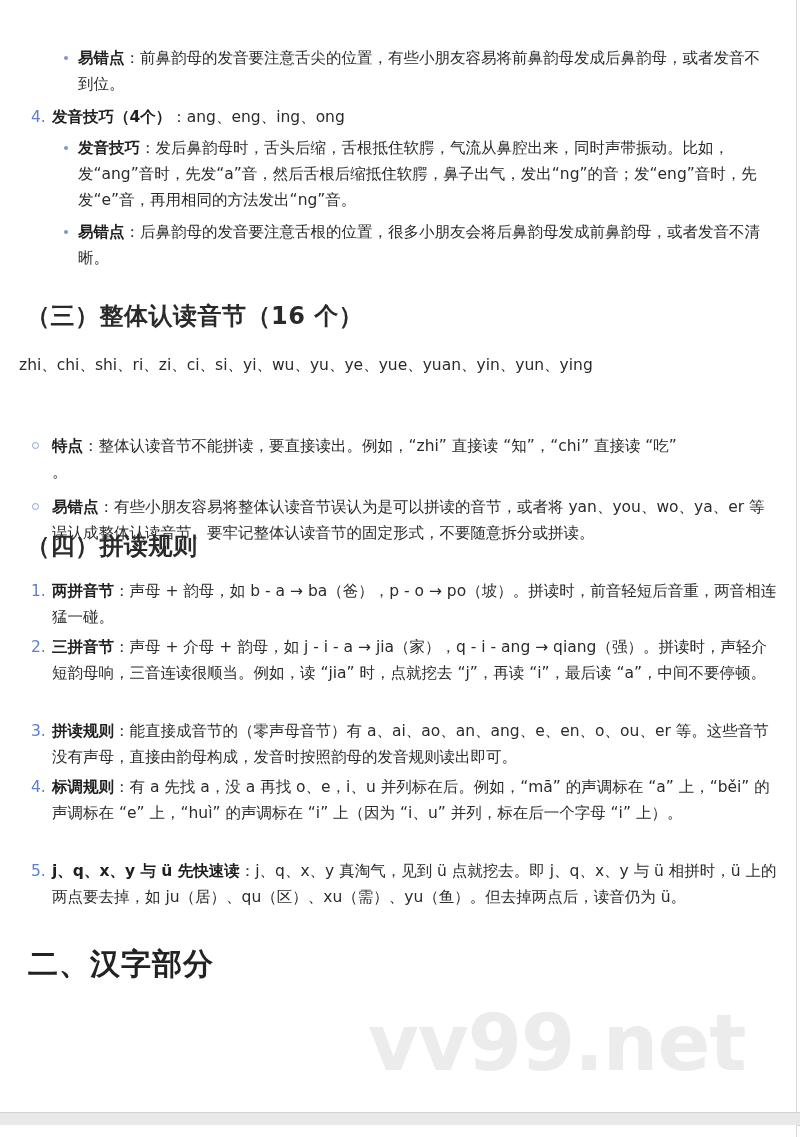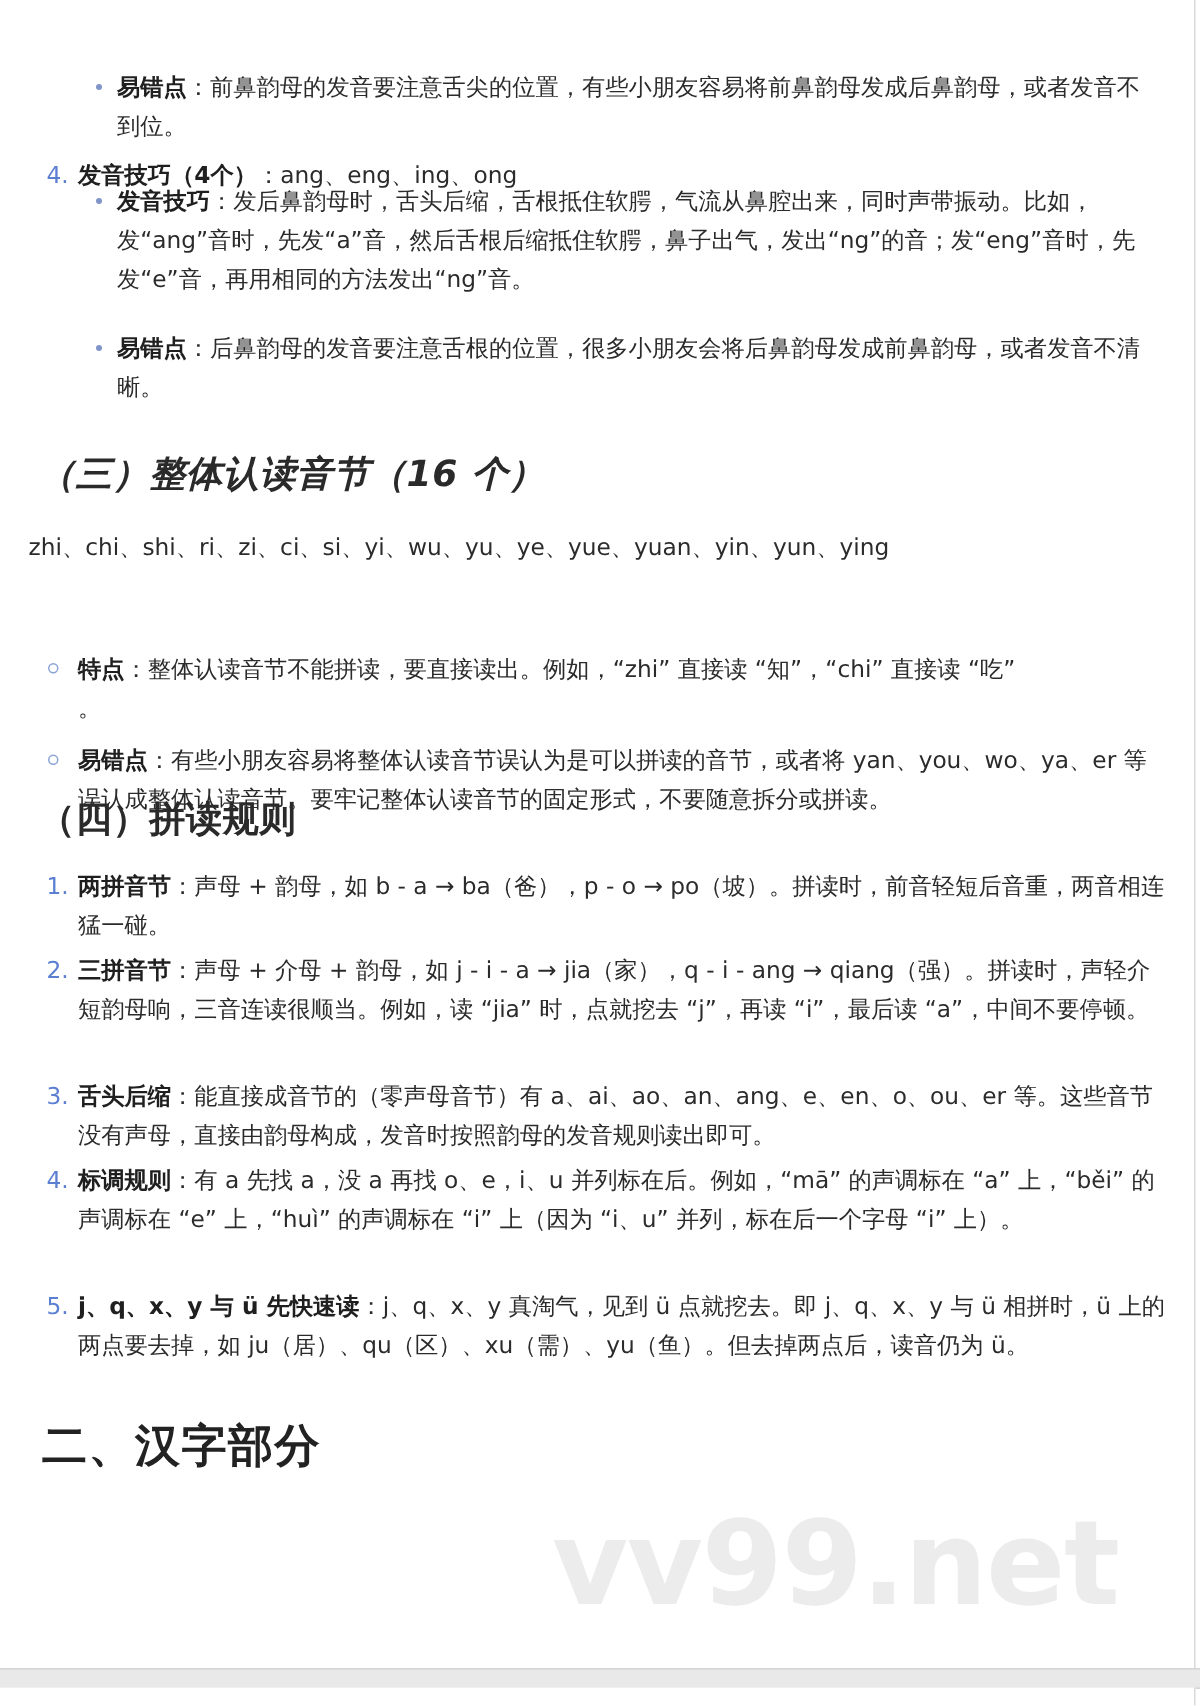--- a/index.html
+++ b/index.html
@@ -65,31 +65,31 @@
   <div class="sub txt" style="top:45px;">
     <span class="dot"></span>
     <b class="k">易错点</b><span>：</span><span>前鼻韵母的发音要注意舌尖的位置，有些小朋友容易将前鼻韵母发成后鼻韵母，或者发音不到位。</span>
   </div>
 
   <div class="num txt" style="top:104px;">
     <span class="n">4.</span>
     <b class="k">发音技巧（4个）</b><span>：</span><span>ang、eng、ing、ong</span>
   </div>
 
-  <div class="sub txt" style="top:121px;">
+  <div class="sub txt" style="top:135px;">
     <span class="dot"></span>
     <b class="k">发音技巧</b><span>：</span><span>发后鼻韵母时，舌头后缩，舌根抵住软腭，气流从鼻腔出来，同时声带振动。比如，发“ang”音时，先发“a”音，然后舌根后缩抵住软腭，鼻子出气，发出“ng”的音；发“eng”音时，先发“e”音，再用相同的方法发出“ng”音。</span>
   </div>
 
   <div class="sub txt" style="top:219px;">
     <span class="dot"></span>
     <b class="k">易错点</b><span>：</span><span>后鼻韵母的发音要注意舌根的位置，很多小朋友会将后鼻韵母发成前鼻韵母，或者发音不清晰。</span>
   </div>
 
-  <h2 class="sec" style="left:26px; top:300px;font-style:italic;">（三）整体认读音节（16 个）</h2>
+  <h2 class="sec" style="left:26px; top:300px;">（三）整体认读音节（16 个）</h2>
 
   <div class="plain txt" style="top:352px;">zhi、chi、shi、ri、zi、ci、si、yi、wu、yu、ye、yue、yuan、yin、yun、ying</div>
 
   <div class="circ txt" style="top:389px;">
     <span class="ring"></span>
     <b class="k">特点</b><span>：</span><span>整体认读音节不能拼读，要直接读出。例如，“zhi” 直接读 “知”，“chi” 直接读 “吃”</span><br><span>。</span>
   </div>
 
   <div class="circ txt" style="top:450px;">
     <span class="ring"></span>
@@ -103,21 +103,21 @@
     <b class="k">两拼音节</b><span>：</span><span>声母 + 韵母，如 b - a → ba（爸），p - o → po（坡）。拼读时，前音轻短后音重，两音相连猛一碰。</span>
   </div>
 
   <div class="num txt" style="top:634px;">
     <span class="n">2.</span>
     <b class="k">三拼音节</b><span>：</span><span>声母 + 介母 + 韵母，如 j - i - a → jia（家），q - i - ang → qiang（强）。拼读时，声轻介短韵母响，三音连读很顺当。例如，读 “jia” 时，点就挖去 “j”，再读 “i”，最后读 “a”，中间不要停顿。</span>
   </div>
 
   <div class="num txt" style="top:718px;">
     <span class="n">3.</span>
-    <b class="k">舌头后缩</b><span>：</span><span>能直接成音节的（零声母音节）有 a、ai、ao、an、ang、e、en、o、ou、er 等。这些音节没有声母，直接由韵母构成，发音时按照韵母的发音规则读出即可。</span>
+    <b class="k">拼读规则</b><span>：</span><span>能直接成音节的（零声母音节）有 a、ai、ao、an、ang、e、en、o、ou、er 等。这些音节没有声母，直接由韵母构成，发音时按照韵母的发音规则读出即可。</span>
   </div>
 
   <div class="num txt" style="top:774px;">
     <span class="n">4.</span>
     <b class="k">标调规则</b><span>：</span><span>有 a 先找 a，没 a 再找 o、e，i、u 并列标在后。例如，“mā” 的声调标在 “a” 上，“běi” 的声调标在 “e” 上，“huì” 的声调标在 “i” 上（因为 “i、u” 并列，标在后一个字母 “i” 上）。</span>
   </div>
 
   <div class="num txt" style="top:858px;">
     <span class="n">5.</span>
     <b class="k">j、q、x、y 与 ü 先快速读</b><span>：</span><span>j、q、x、y 真淘气，见到 ü 点就挖去。即 j、q、x、y 与 ü 相拼时，ü 上的两点要去掉，如 ju（居）、qu（区）、xu（需）、yu（鱼）。但去掉两点后，读音仍为 ü。</span>

